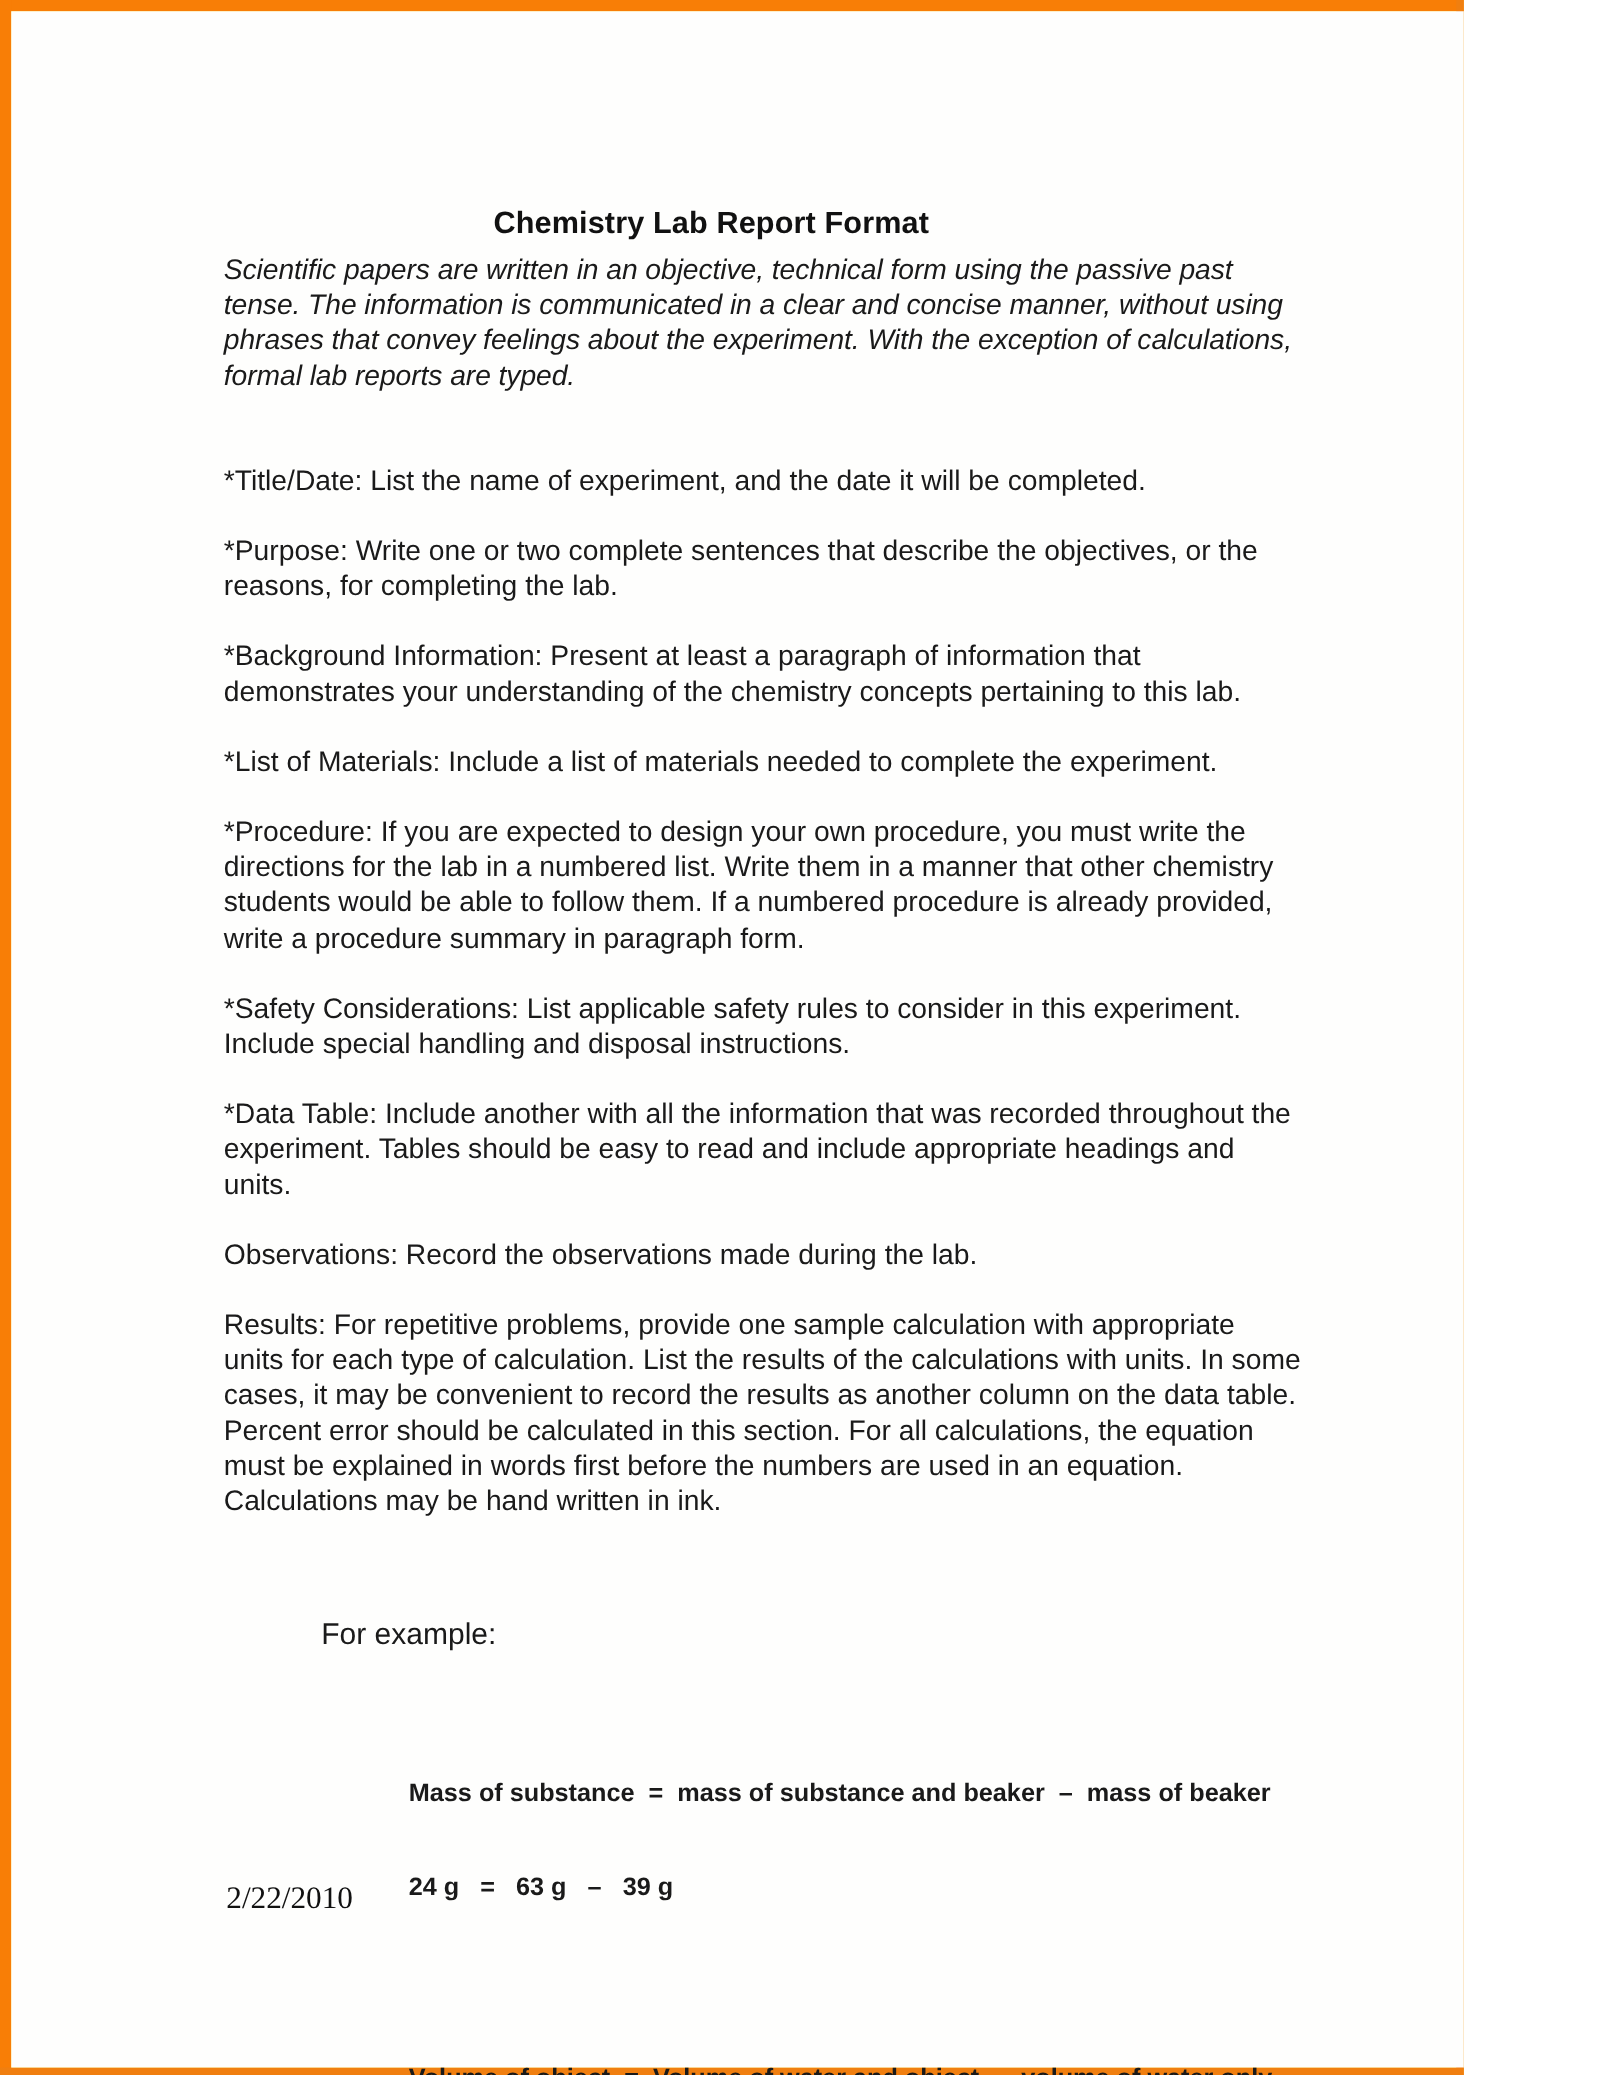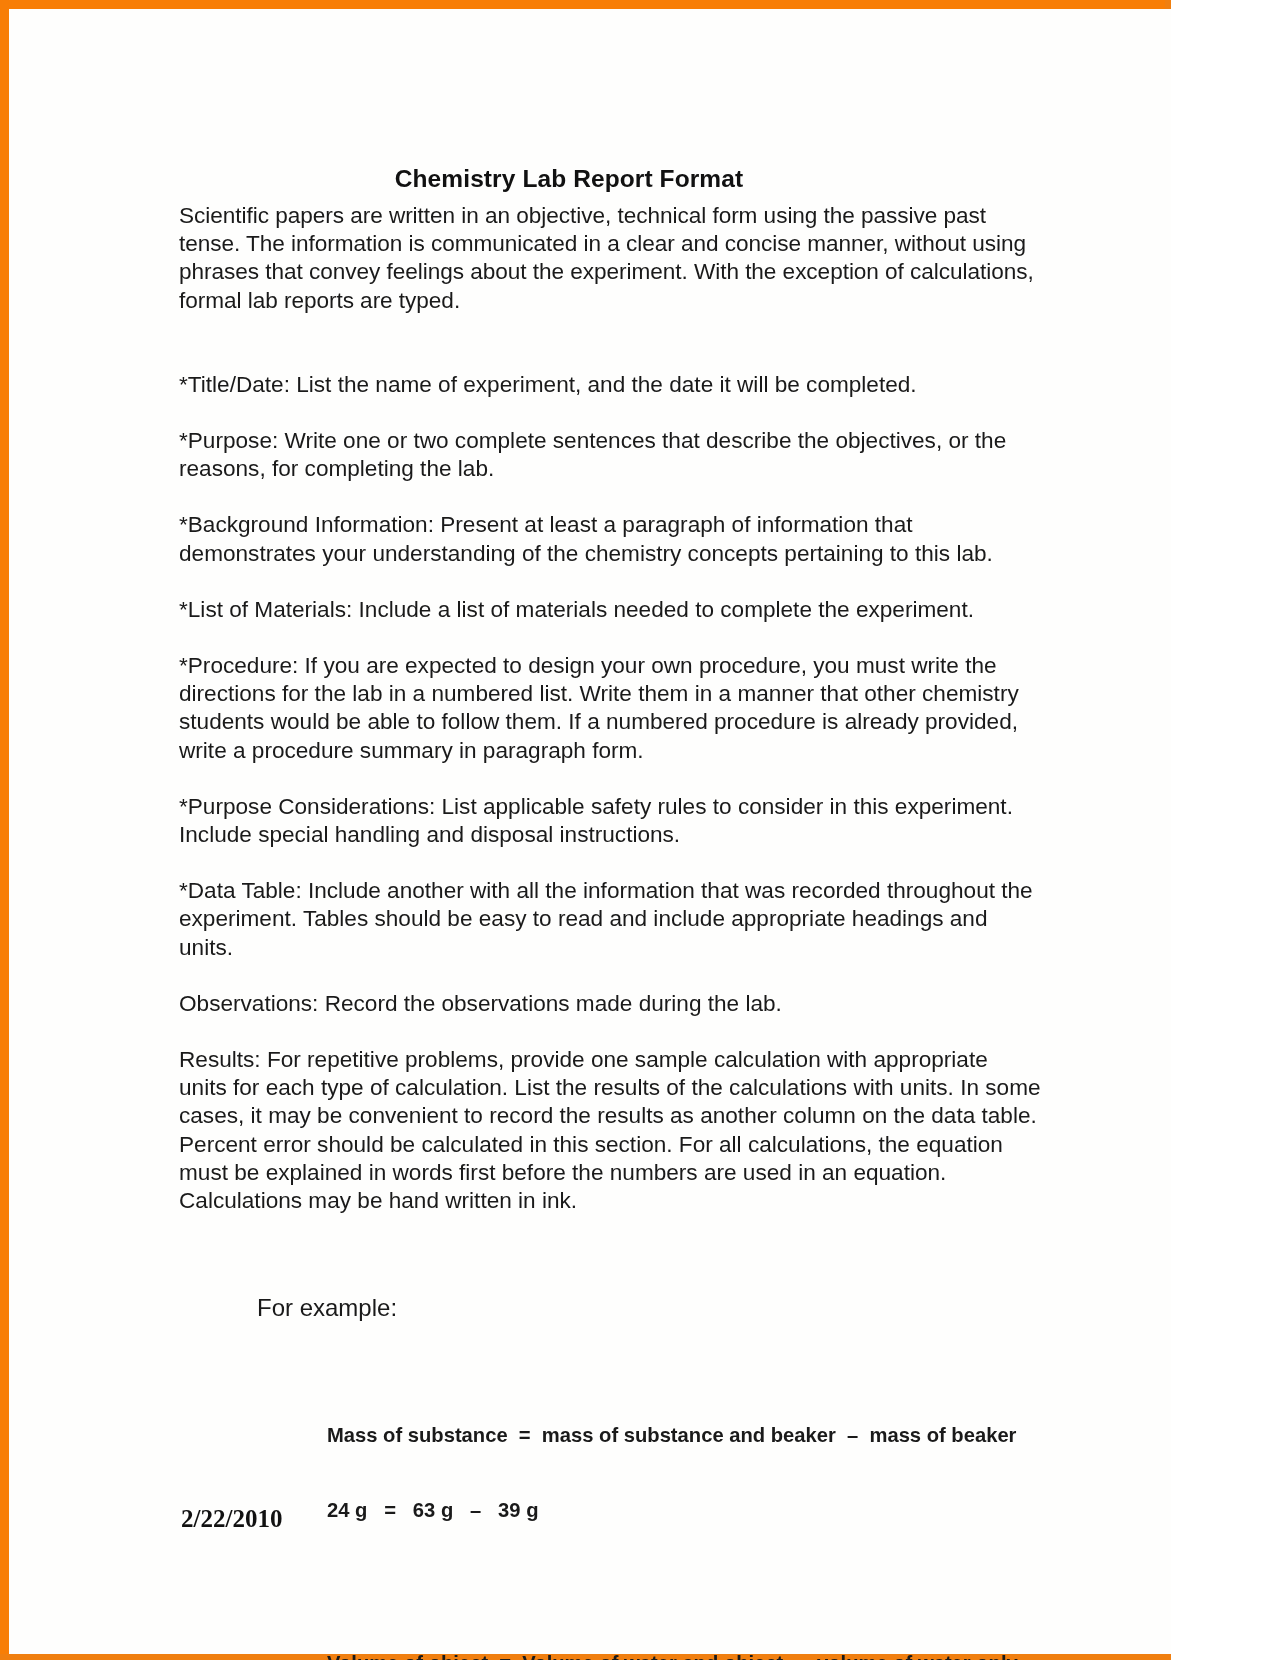--- a/index.html
+++ b/index.html
@@ -72,20 +72,21 @@
     top: 193px;
     left: 170px;
     width: 862px;
     font-family: "Liberation Sans", sans-serif;
     font-size: 22.6px;
     line-height: 28.2px;
     color: #1a1a1a;
   }
 
   .intro {
+    font-style: italic;
     margin: 0 4px 0 0;
     letter-spacing: -0.05px;
   }
 
   .section {
     margin: 0;
     padding: 0;
   }
 
   .section-label {
@@ -115,21 +116,20 @@
 
   .eq-line { display: block; font-weight: bold; }
 
   .date-stamp {
     position: absolute;
     top: 1496px;
     left: 172px;
     font-family: "Liberation Serif", serif;
     font-size: 25px;
     color: #111111;
-    font-weight: bold;
   }
 </style>
 </head>
 <body>
 
 <div id="page">
 
   <div class="border-top"></div>
   <div class="border-left"></div>
   <div class="border-right"></div>
@@ -158,21 +158,21 @@
       <div class="gap-md"></div>
 
       <p class="section"><span class="section-label">*List of Materials:</span><span> Include a list of materials needed to complete the experiment.</span></p>
 
       <div class="gap-md"></div>
 
       <p class="section"><span class="section-label">*Procedure:</span><span>  If you are expected to design your own procedure, you must write the directions for the lab in a numbered list.  Write them in a manner that other chemistry students would be able to follow them.  If a numbered procedure is already provided, write a procedure summary in paragraph form.</span></p>
 
       <div class="gap-md"></div>
 
-      <p class="section"><span class="section-label">*Purpose Considerations:</span><span>  List applicable safety rules to consider in this experiment.  Include special handling and disposal instructions.</span></p>
+      <p class="section"><span class="section-label">*Safety Considerations:</span><span>  List applicable safety rules to consider in this experiment.  Include special handling and disposal instructions.</span></p>
 
       <div class="gap-md"></div>
 
       <p class="section"><span class="section-label">*Data Table:</span><span>  Include another with all the information that was recorded throughout the experiment.  Tables should be easy to read and include appropriate headings and units.</span></p>
 
       <div class="gap-md"></div>
 
       <p class="section"><span class="section-label">Observations:</span><span> Record the observations made during the lab.</span></p>
 
       <div class="gap-md"></div>

